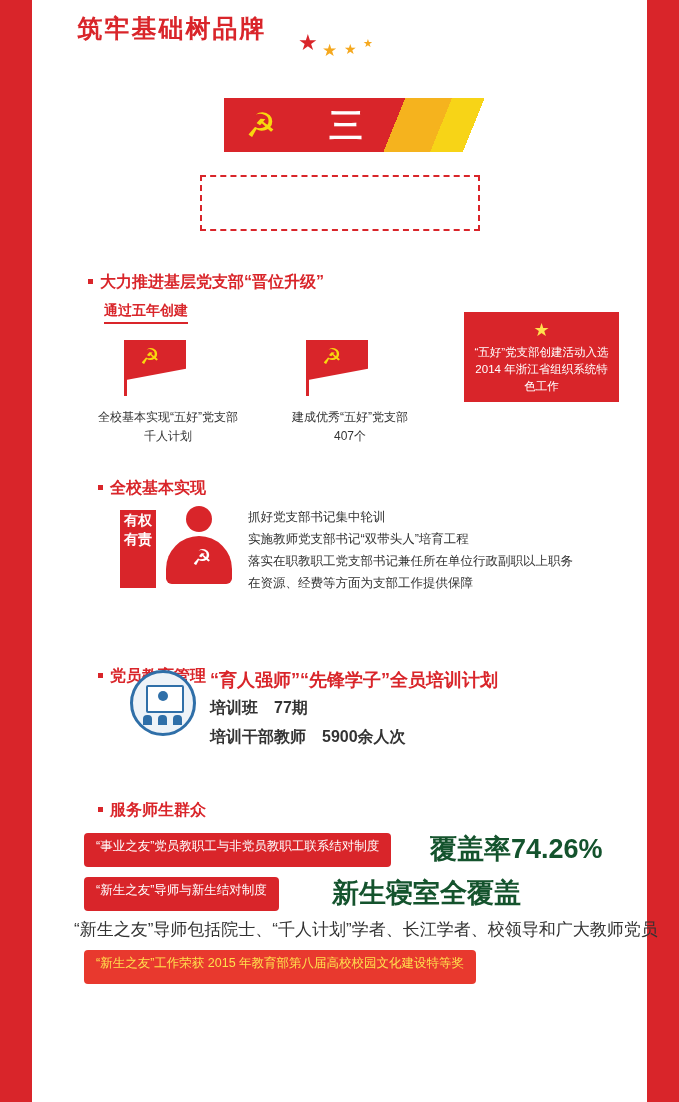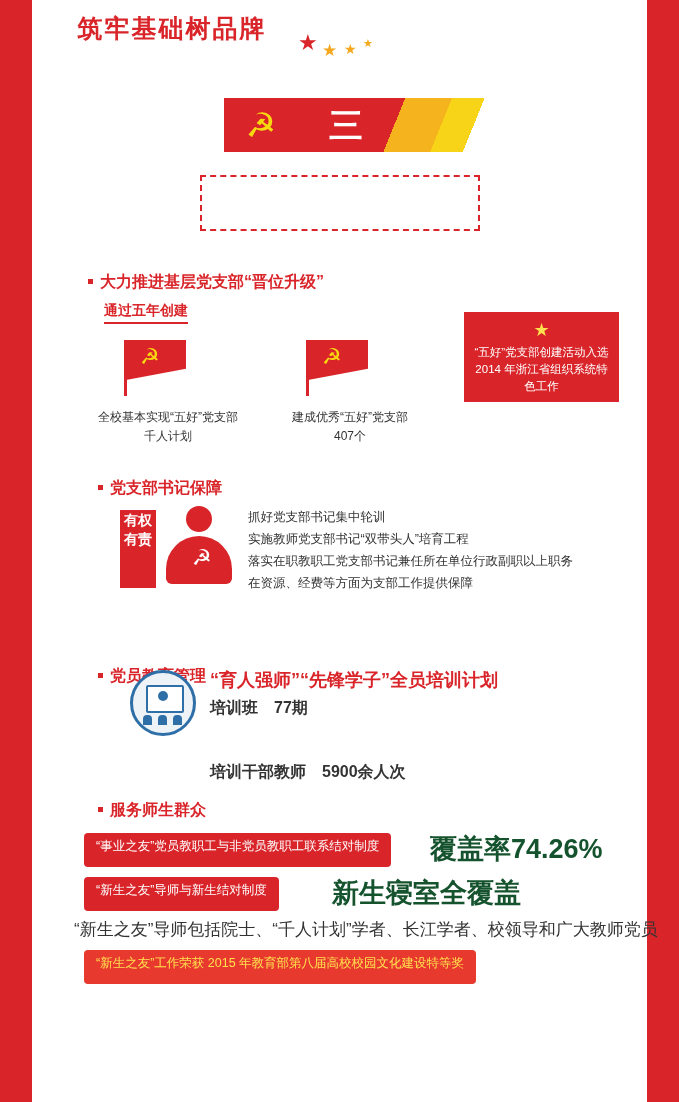--- a/index.html
+++ b/index.html
@@ -339,21 +339,20 @@
     white-space: nowrap;
   }
   .edu-l3 {
     position: absolute;
     left: 178px;
     top: 727px;
     font-size: 16px;
     font-weight: bold;
     color: #333333;
     white-space: nowrap;
-    margin-top: 35px;
   }
 
   
   .pill {
     position: absolute;
     background: #d9252a;
     color: #ffffff;
     border-radius: 4px;
     font-size: 12.5px;
     line-height: 26px;
@@ -421,21 +420,21 @@
       <div class="emblem">☭</div>
     </div>
     <div class="cap-text" style="left:218px; top:408px; width:200px;">建成优秀“五好”党支部</div>
     <div class="cap-text" style="left:218px; top:427px; width:200px;">407个</div>
 
     <div class="red-card">
       <div class="rc-star">★</div>
       <div class="rc-text">“五好”党支部创建活动入选 2014 年浙江省组织系统特色工作</div>
     </div>
 
-    <div class="sec-head" style="left:66px; top:478px;"><span class="bullet"></span><span>党支部书记保障</span></div>
+    <div class="sec-head" style="left:66px; top:478px;"><span class="bullet"></span><span>全校基本实现</span></div>
 
     <div class="yqyz">有权有责</div>
 
     <div class="person">
       <div class="head"></div>
       <div class="body"></div>
       <div class="mark">☭</div>
     </div>
 
     <div class="bullet-lines">

